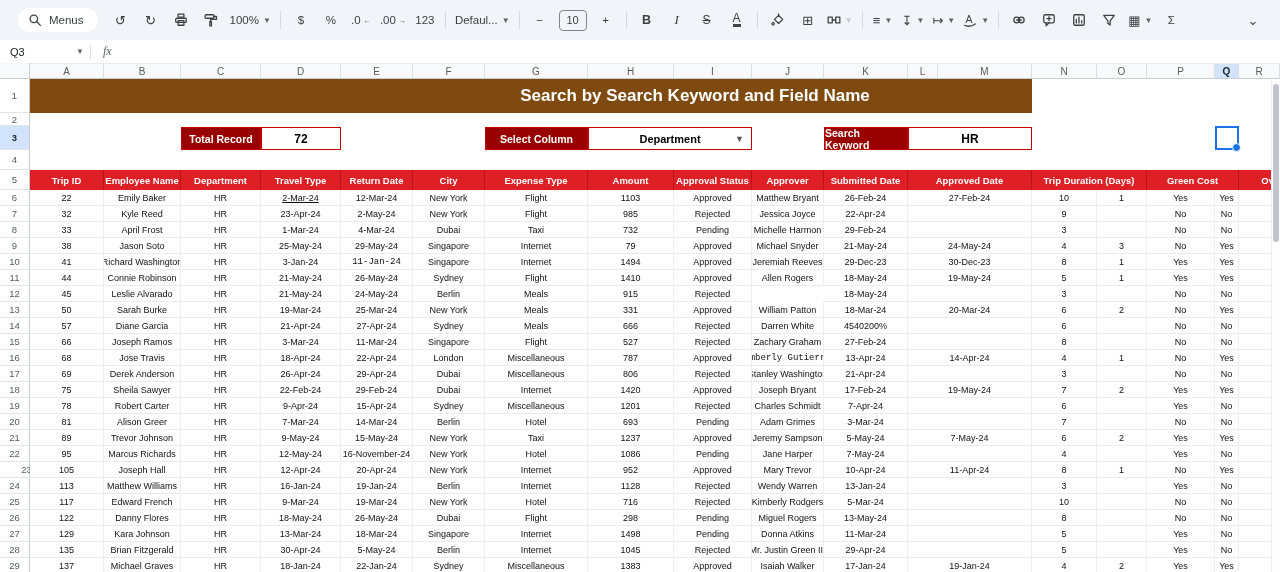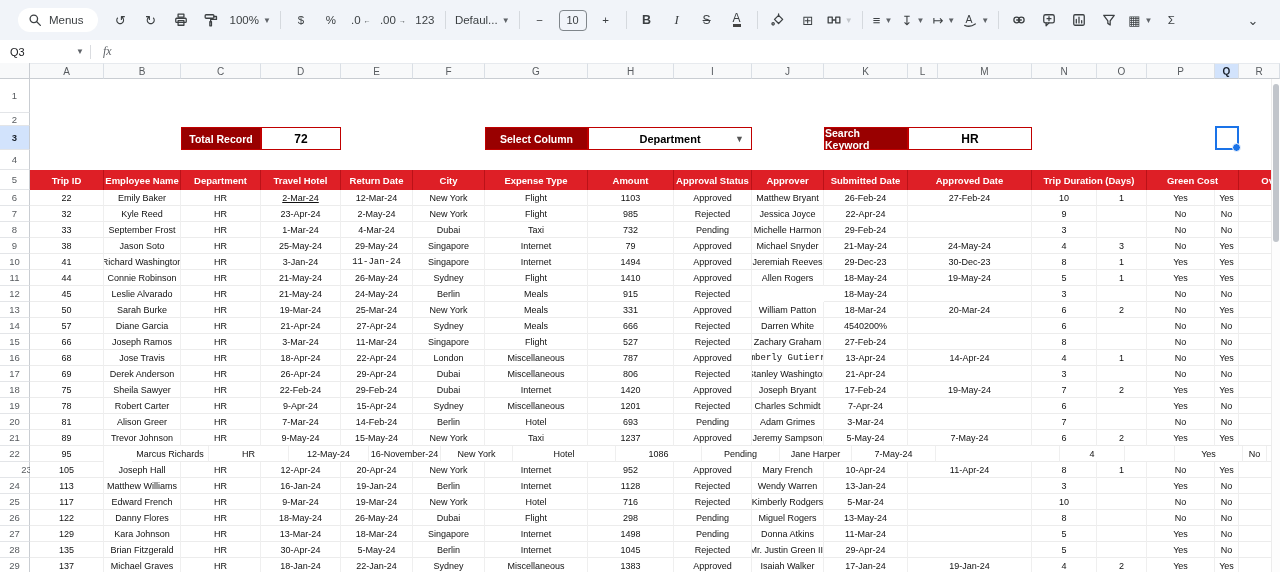--- a/index.html
+++ b/index.html
@@ -313,20 +313,23 @@
     <div class="rowhead" style="height: 16px; padding-left: 24px;">23</div>
     <div class="rowhead" style="height: 16px;">24</div>
     <div class="rowhead" style="height: 16px;">25</div>
     <div class="rowhead" style="height: 16px;">26</div>
     <div class="rowhead" style="height: 16px;">27</div>
     <div class="rowhead" style="height: 16px;">28</div>
     <div class="rowhead" style="height: 16px;">29</div>
   </div>
 
 <div id="canvas">
+  <div id="banner">
+    <span>Search by Search Keyword and Field Name</span>
+  </div>
 
   <div class="ctl ctl-label" style="left:151px;width:80px;">
       <span>Total Record</span>
     </div>
   <div class="ctl ctl-value" style="left:231px;width:80px;">
       <span>72</span>
     </div>
 
   <div class="ctl ctl-label" style="left:455px;width:103px;">
       <span>Select Column</span>
@@ -341,21 +344,21 @@
     </div>
   <div class="ctl ctl-value" style="left:878px;width:124px;">
       <span>HR</span>
     </div>
 
   <div id="dtable">
       <div class="thead-row">
         <div class="hcell" style="width: 74px;">Trip ID</div>
         <div class="hcell" style="width: 77px;">Employee Name</div>
         <div class="hcell" style="width: 80px;">Department</div>
-        <div class="hcell" style="width: 80px;">Travel Hotel</div>
+        <div class="hcell" style="width: 80px;">Travel Type</div>
         <div class="hcell" style="width: 72px;">Return Date</div>
         <div class="hcell" style="width: 72px;">City</div>
         <div class="hcell" style="width: 103px;">Expense Type</div>
         <div class="hcell" style="width: 86px;">Amount</div>
         <div class="hcell" style="width: 78px;">Approval Status</div>
         <div class="hcell" style="width: 72px;">Approver</div>
         <div class="hcell" style="width: 84px;">Submitted Date</div>
         <div class="hcell" style="width: 124px;">Approved Date</div>
         <div class="hcell" style="width: 115px;">Trip Duration (Days)</div>
         <div class="hcell" style="width: 92px;">Green Cost</div>
@@ -394,21 +397,21 @@
         <div class="dcell" style="width: 84px;">22-Apr-24</div>
         <div class="dcell" style="width: 124px;"></div>
         <div class="dcell" style="width: 65px;">9</div>
         <div class="dcell" style="width: 50px;"></div>
         <div class="dcell" style="width: 68px;">No</div>
         <div class="dcell" style="width: 24px;">No</div>
         <div class="dcell" style="width: 80px;">No</div>
       </div>
       <div class="trow">
         <div class="dcell" style="width: 74px;">33</div>
-        <div class="dcell" style="width: 77px;">September Frost</div>
+        <div class="dcell" style="width: 77px;">April Frost</div>
         <div class="dcell" style="width: 80px;">HR</div>
         <div class="dcell" style="width: 80px;">1-Mar-24</div>
         <div class="dcell" style="width: 72px;">4-Mar-24</div>
         <div class="dcell" style="width: 72px;">Dubai</div>
         <div class="dcell" style="width: 103px;">Taxi</div>
         <div class="dcell" style="width: 86px;">732</div>
         <div class="dcell" style="width: 78px;">Pending</div>
         <div class="dcell" style="width: 72px;">Michelle Harmon</div>
         <div class="dcell" style="width: 84px;">29-Feb-24</div>
         <div class="dcell" style="width: 124px;"></div>
@@ -625,21 +628,21 @@
         <div class="dcell" style="width: 50px;"></div>
         <div class="dcell" style="width: 68px;">Yes</div>
         <div class="dcell" style="width: 24px;">No</div>
         <div class="dcell" style="width: 80px;">Yes</div>
       </div>
       <div class="trow">
         <div class="dcell" style="width: 74px;">81</div>
         <div class="dcell" style="width: 77px;">Alison Greer</div>
         <div class="dcell" style="width: 80px;">HR</div>
         <div class="dcell" style="width: 80px;">7-Mar-24</div>
-        <div class="dcell" style="width: 72px;">14-Feb-24</div>
+        <div class="dcell" style="width: 72px;">14-Mar-24</div>
         <div class="dcell" style="width: 72px;">Berlin</div>
         <div class="dcell" style="width: 103px;">Hotel</div>
         <div class="dcell" style="width: 86px;">693</div>
         <div class="dcell" style="width: 78px;">Pending</div>
         <div class="dcell" style="width: 72px;">Adam Grimes</div>
         <div class="dcell" style="width: 84px;">3-Mar-24</div>
         <div class="dcell" style="width: 124px;"></div>
         <div class="dcell" style="width: 65px;">7</div>
         <div class="dcell" style="width: 50px;"></div>
         <div class="dcell" style="width: 68px;">No</div>
@@ -660,21 +663,21 @@
         <div class="dcell" style="width: 84px;">5-May-24</div>
         <div class="dcell" style="width: 124px;">7-May-24</div>
         <div class="dcell" style="width: 65px;">6</div>
         <div class="dcell" style="width: 50px;">2</div>
         <div class="dcell" style="width: 68px;">Yes</div>
         <div class="dcell" style="width: 24px;">Yes</div>
         <div class="dcell" style="width: 80px;">Yes</div>
       </div>
       <div class="trow">
         <div class="dcell" style="width: 74px;">95</div>
-        <div class="dcell" style="width: 77px; margin-left: 28px;">Marcus Richards</div>
+        <div class="dcell" style="width: 77px;">Marcus Richards</div>
         <div class="dcell" style="width: 80px;">HR</div>
         <div class="dcell" style="width: 80px;">12-May-24</div>
         <div class="dcell" style="width: 72px;">16-November-24</div>
         <div class="dcell" style="width: 72px;">New York</div>
         <div class="dcell" style="width: 103px;">Hotel</div>
         <div class="dcell" style="width: 86px;">1086</div>
         <div class="dcell" style="width: 78px;">Pending</div>
         <div class="dcell" style="width: 72px;">Jane Harper</div>
         <div class="dcell" style="width: 84px;">7-May-24</div>
         <div class="dcell" style="width: 124px;"></div>
@@ -687,21 +690,21 @@
       <div class="trow">
         <div class="dcell" style="width: 74px;">105</div>
         <div class="dcell" style="width: 77px;">Joseph Hall</div>
         <div class="dcell" style="width: 80px;">HR</div>
         <div class="dcell" style="width: 80px;">12-Apr-24</div>
         <div class="dcell" style="width: 72px;">20-Apr-24</div>
         <div class="dcell" style="width: 72px;">New York</div>
         <div class="dcell" style="width: 103px;">Internet</div>
         <div class="dcell" style="width: 86px;">952</div>
         <div class="dcell" style="width: 78px;">Approved</div>
-        <div class="dcell" style="width: 72px;">Mary French</div>
+        <div class="dcell" style="width: 72px;">Mary Trevor</div>
         <div class="dcell" style="width: 84px;">10-Apr-24</div>
         <div class="dcell" style="width: 124px;">11-Apr-24</div>
         <div class="dcell" style="width: 65px;">8</div>
         <div class="dcell" style="width: 50px;">1</div>
         <div class="dcell" style="width: 68px;">No</div>
         <div class="dcell" style="width: 24px;">Yes</div>
         <div class="dcell" style="width: 80px;">No</div>
       </div>
       <div class="trow">
         <div class="dcell" style="width: 74px;">113</div>

